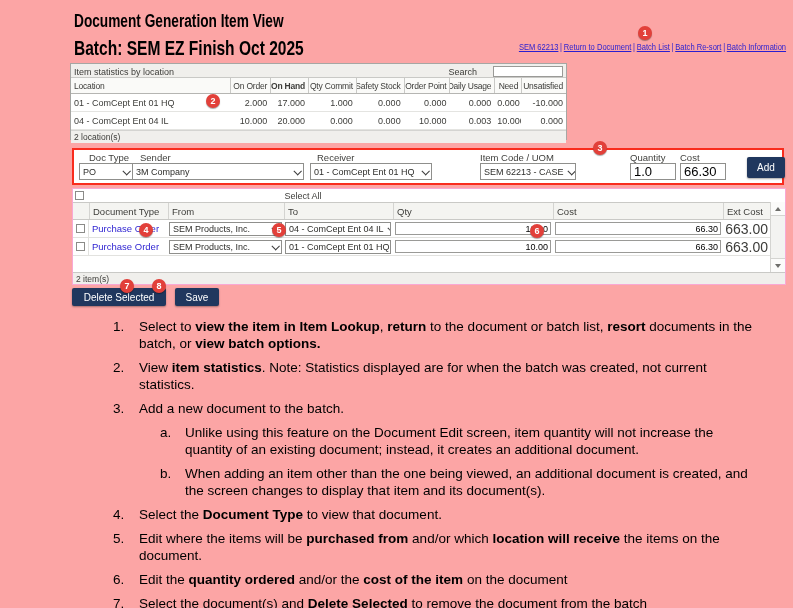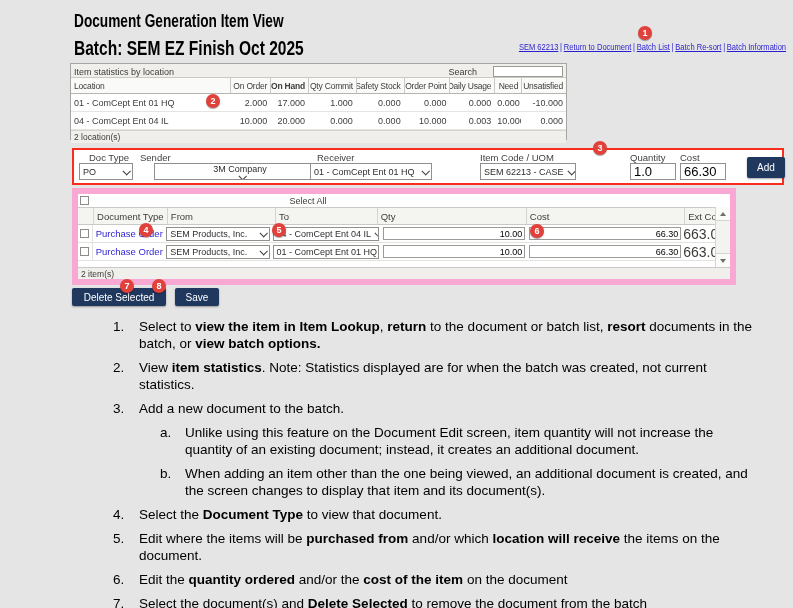--- a/index.html
+++ b/index.html
@@ -1,17 +1,17 @@
 <!DOCTYPE html>
 <html><head>
 <meta charset="utf-8">
 <style>
   * { margin:0; padding:0; }
   body { background:#fff; }
-  .page { position:relative; width:793px; height:608px; background:#e5e5e5; overflow:hidden;
+  .page { position:relative; width:793px; height:608px; background:#fca5a5; overflow:hidden;
           font-family:"Liberation Sans", sans-serif; }
 
   
   .h1 { position:absolute; left:74px; top:11px; font-size:18px; font-weight:bold; color:#000;
         transform:scaleX(0.76); transform-origin:0 0; white-space:nowrap; }
   .h2 { position:absolute; left:74px; top:36px; font-size:21px; font-weight:bold; color:#000;
         transform:scaleX(0.74); transform-origin:0 0; white-space:nowrap; }
 
   
   .nav-links { position:absolute; right:7px; top:42px; font-size:9px; color:#2a1fd0;
@@ -43,32 +43,32 @@
               border:2px solid #f92c1d; box-sizing:border-box; background:#fff; }
   .add-form label { position:absolute; top:2px; font-size:9.5px; color:#3f3f3c; white-space:nowrap; }
   .select { border:1px solid #8f8f8c; background:#fff; display:flex; align-items:center;
             justify-content:space-between; padding:0 3px; font-size:9px; box-sizing:border-box;
             cursor:pointer; color:#2e2e2b; white-space:nowrap; overflow:hidden; }
   .add-form .select, .add-form .text-input { position:absolute; top:13px; height:17px; }
   .chev { width:5px; height:5px; border-right:1.2px solid #3c3c3c; border-bottom:1.2px solid #3c3c3c;
           transform:rotate(45deg) translateY(-1px); flex:0 0 5px; margin-left:4px; }
   .text-input { border:1px solid #8f8f8c; font-size:13px; padding:0 3px; box-sizing:border-box; }
   .f-doctype-l { left:15px; }   .f-doctype  { left:5px;   width:54px; }
-  .f-sender-l  { left:66px; }  .f-sender   { left:80px;  width:172px;flex-direction:column; }
+  .f-sender-l  { left:66px; }  .f-sender   { left:58px;  width:172px; }
   .f-recv-l    { left:243px; } .f-recv     { left:236px; width:122px; }
   .f-item-l    { left:406px; } .f-item     { left:406px; width:96px; }
   .f-qty-l     { left:556px; } .f-qty      { left:556px; width:46px; }
   .f-cost-l    { left:606px; } .f-cost     { left:606px; width:46px; }
   .btn { background:#20375e; color:#fff; display:flex; align-items:center; justify-content:center;
          font-size:10px; cursor:pointer; border-radius:2px; box-shadow:0 1px 2px rgba(0,0,0,0.35); }
   .add-btn { position:absolute; left:673px; top:7px; width:38px; height:21px; }
 
   
-  .doc-table { position:absolute; left:72px; top:188px; width:664px; height:97px;
-               border:6px solid #f9a8d4; box-sizing:border-box; background:#fff;
+  .doc-table { position:absolute; left:72px; top:188px; width:714px; height:97px;
+               border:1px solid #f9a8d4; box-sizing:border-box; background:#fff;
                font-size:9.5px; color:#3c3c39; }
   .selectall-row { height:13px; border-bottom:1px solid #c9c9c6; position:relative;
                    display:flex; align-items:center; padding-left:2px; background:#fff; }
   .checkbox { width:9px; height:9px; border:1px solid #8b8b88; background:#fff;
               display:inline-block; box-sizing:border-box; cursor:pointer; flex:0 0 9px; }
   .selectall-label { position:absolute; left:120px; width:220px; text-align:center; font-size:9px; cursor:pointer; }
   .doc-header { display:flex; height:16px; background:#f4f4f1; border-bottom:1px solid #c9c9c6; }
   .dh { box-sizing:border-box; padding-left:3px; border-left:1px solid #d4d4d1; height:100%;
         display:flex; align-items:center; white-space:nowrap; overflow:hidden; }
   .dh.nb { border-left:none; }

